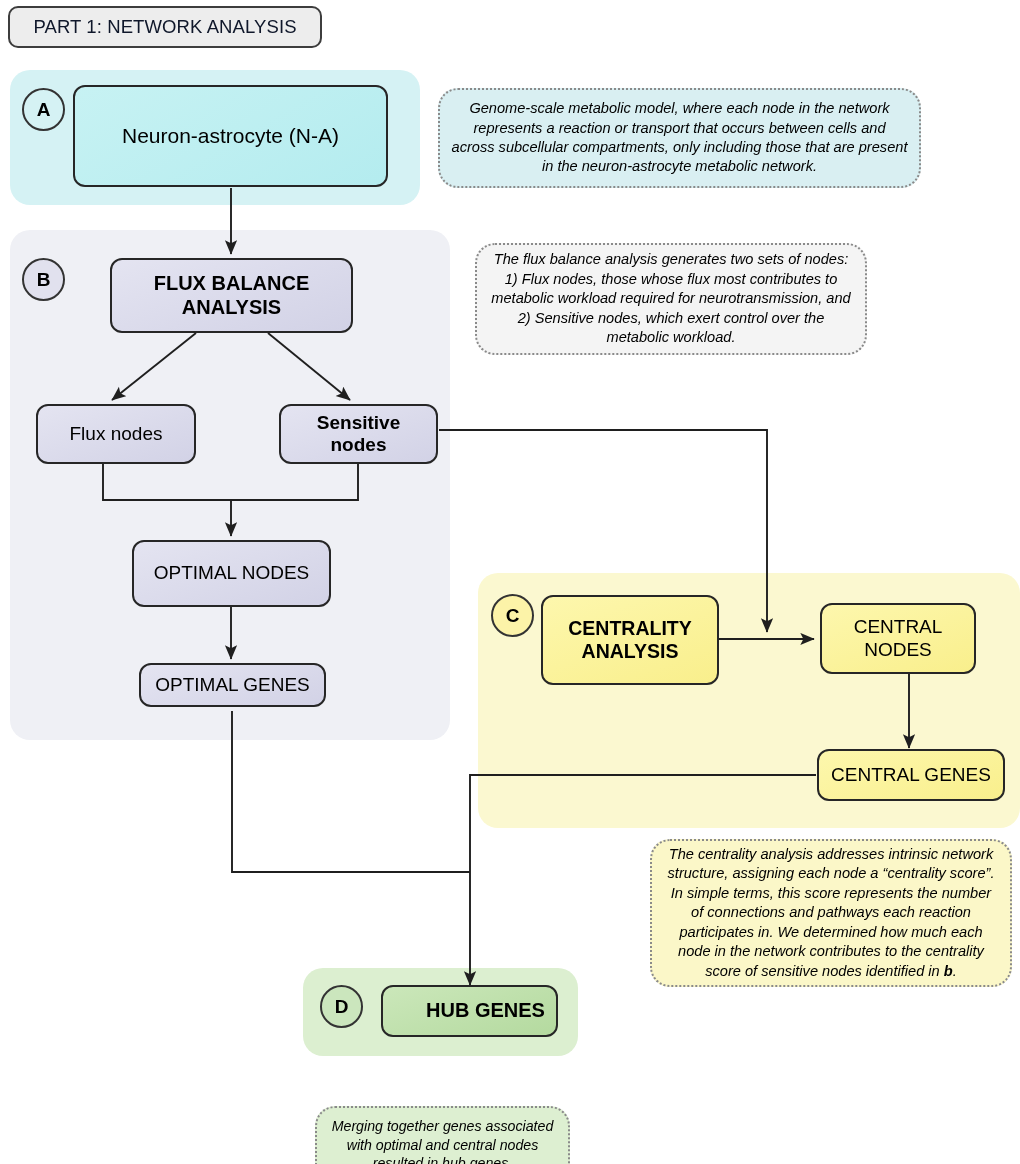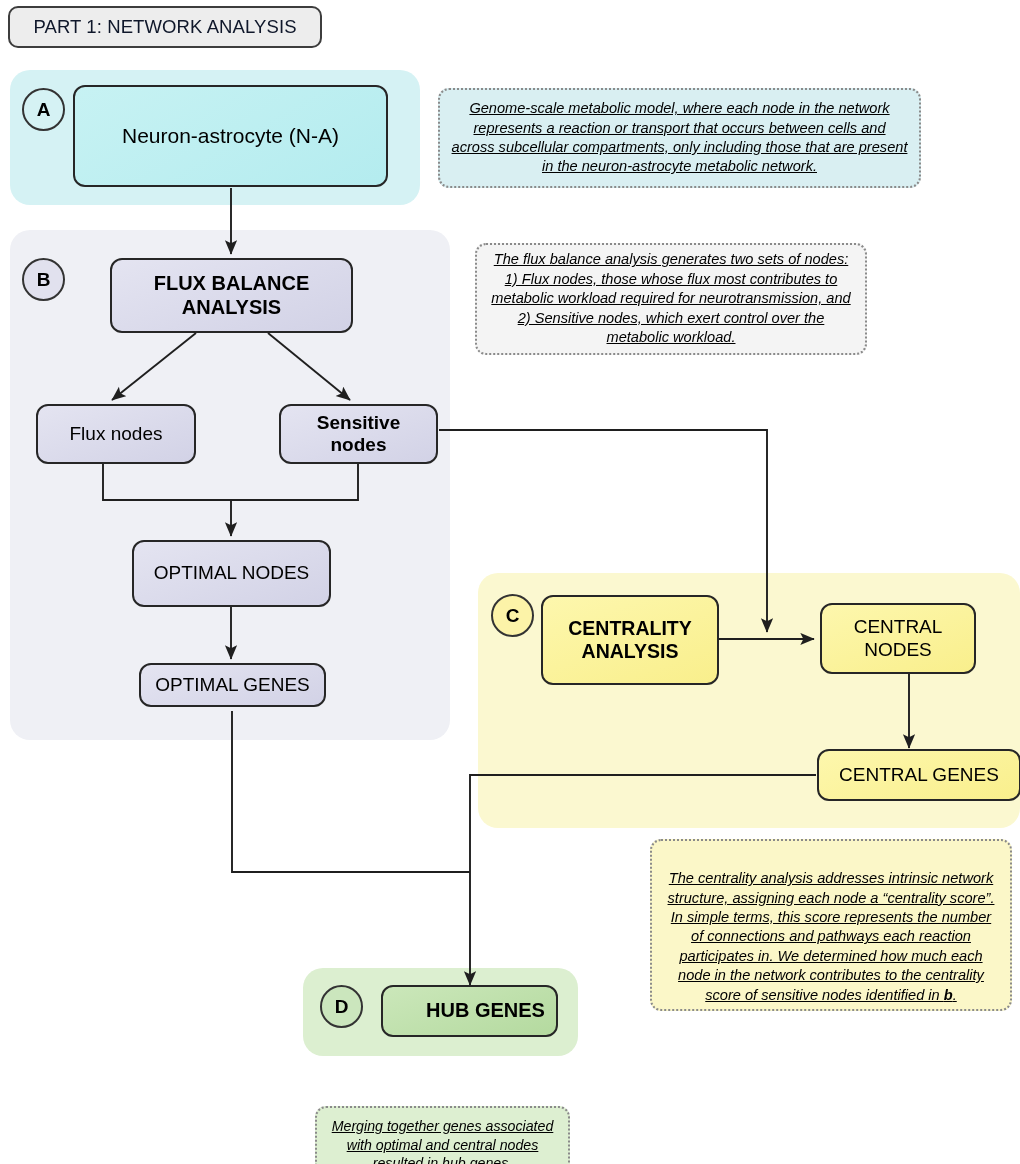--- a/index.html
+++ b/index.html
@@ -94,29 +94,28 @@
   .box-grn{
     background:#bfe0ac;
     background-image:linear-gradient(160deg,#cbe7ba 0%,#b4da9f 100%);
   }
   .bold{ font-weight:bold; }
 
   
   .note{
     position:absolute;
     border:2px dotted #8a8a8a;
-    border-radius:11px;
+    border-radius:20px;
     font-style:italic;
     text-align:center;
     line-height:1.33;
     box-sizing:border-box;
     z-index:4;
     display:flex; align-items:center; justify-content:center;
-    padding:4px 11px;
-    text-decoration:underline;
+    padding:18px 11px;
   }
   .note-a{ background:#d9eff2; font-size:14.6px; }
   .note-b{ background:#f4f4f4; font-size:14.6px; }
   .note-c{ background:#fbf7c8; font-size:14.6px; }
   .note-d{ background:#ddefd1; font-size:14.2px;margin-top:31px; }
   .note b{ font-weight:bold; font-style:italic; }
 </style>
 </head>
 <body>
 
@@ -211,37 +210,37 @@
     <span>
       <span>CENTRALITY</span><br>
       <span>ANALYSIS</span>
     </span>
   </div>
 
   <div class="box box-yel" style="left:820px; top:603px; width:156px; height:71px; font-size:19px;">
     <span>CENTRAL NODES</span>
   </div>
 
-  <div class="box box-yel" style="left:817px; top:749px; width:204px; height:52px; font-size:19px;">
+  <div class="box box-yel" style="left:817px; top:749px; width:188px; height:52px; font-size:19px;">
     <span>CENTRAL GENES</span>
   </div>
 
   <div class="box box-grn bold" style="left:381px; top:985px; width:177px; height:52px; font-size:20px;padding-left:38px;">
     <span>HUB GENES</span>
   </div>
 
   <div class="note note-a" style="left:438px; top:88px; width:483px; height:100px;">
     <span>Genome-scale metabolic model, where each node in the network represents a reaction or transport that occurs between cells and across subcellular compartments, only including those that are present in the neuron-astrocyte metabolic network.</span>
   </div>
 
   <div class="note note-b" style="left:475px; top:243px; width:392px; height:112px;">
     <span>The flux balance analysis generates two sets of nodes: 1) Flux nodes, those whose flux most contributes to metabolic workload required for neurotransmission, and 2) Sensitive nodes, which exert control over the metabolic workload.</span>
   </div>
 
-  <div class="note note-c" style="left:650px; top:839px; width:362px; height:172px;align-items:flex-end;">
+  <div class="note note-c" style="left:650px; top:839px; width:362px; height:148px;">
     <span><span>The centrality analysis addresses intrinsic network structure, assigning each node a “centrality score”. In simple terms, this score represents the number of connections and pathways each reaction participates in. We determined how much each node in the network contributes to the centrality score of sensitive nodes identified in </span><b>b</b><span>.</span></span>
   </div>
 
   <div class="note note-d" style="left:315px; top:1075px; width:255px; height:78px;">
     <span>Merging together genes associated with optimal and central nodes resulted in hub genes.</span>
   </div>
 
 </div>
 
 </body></html>

